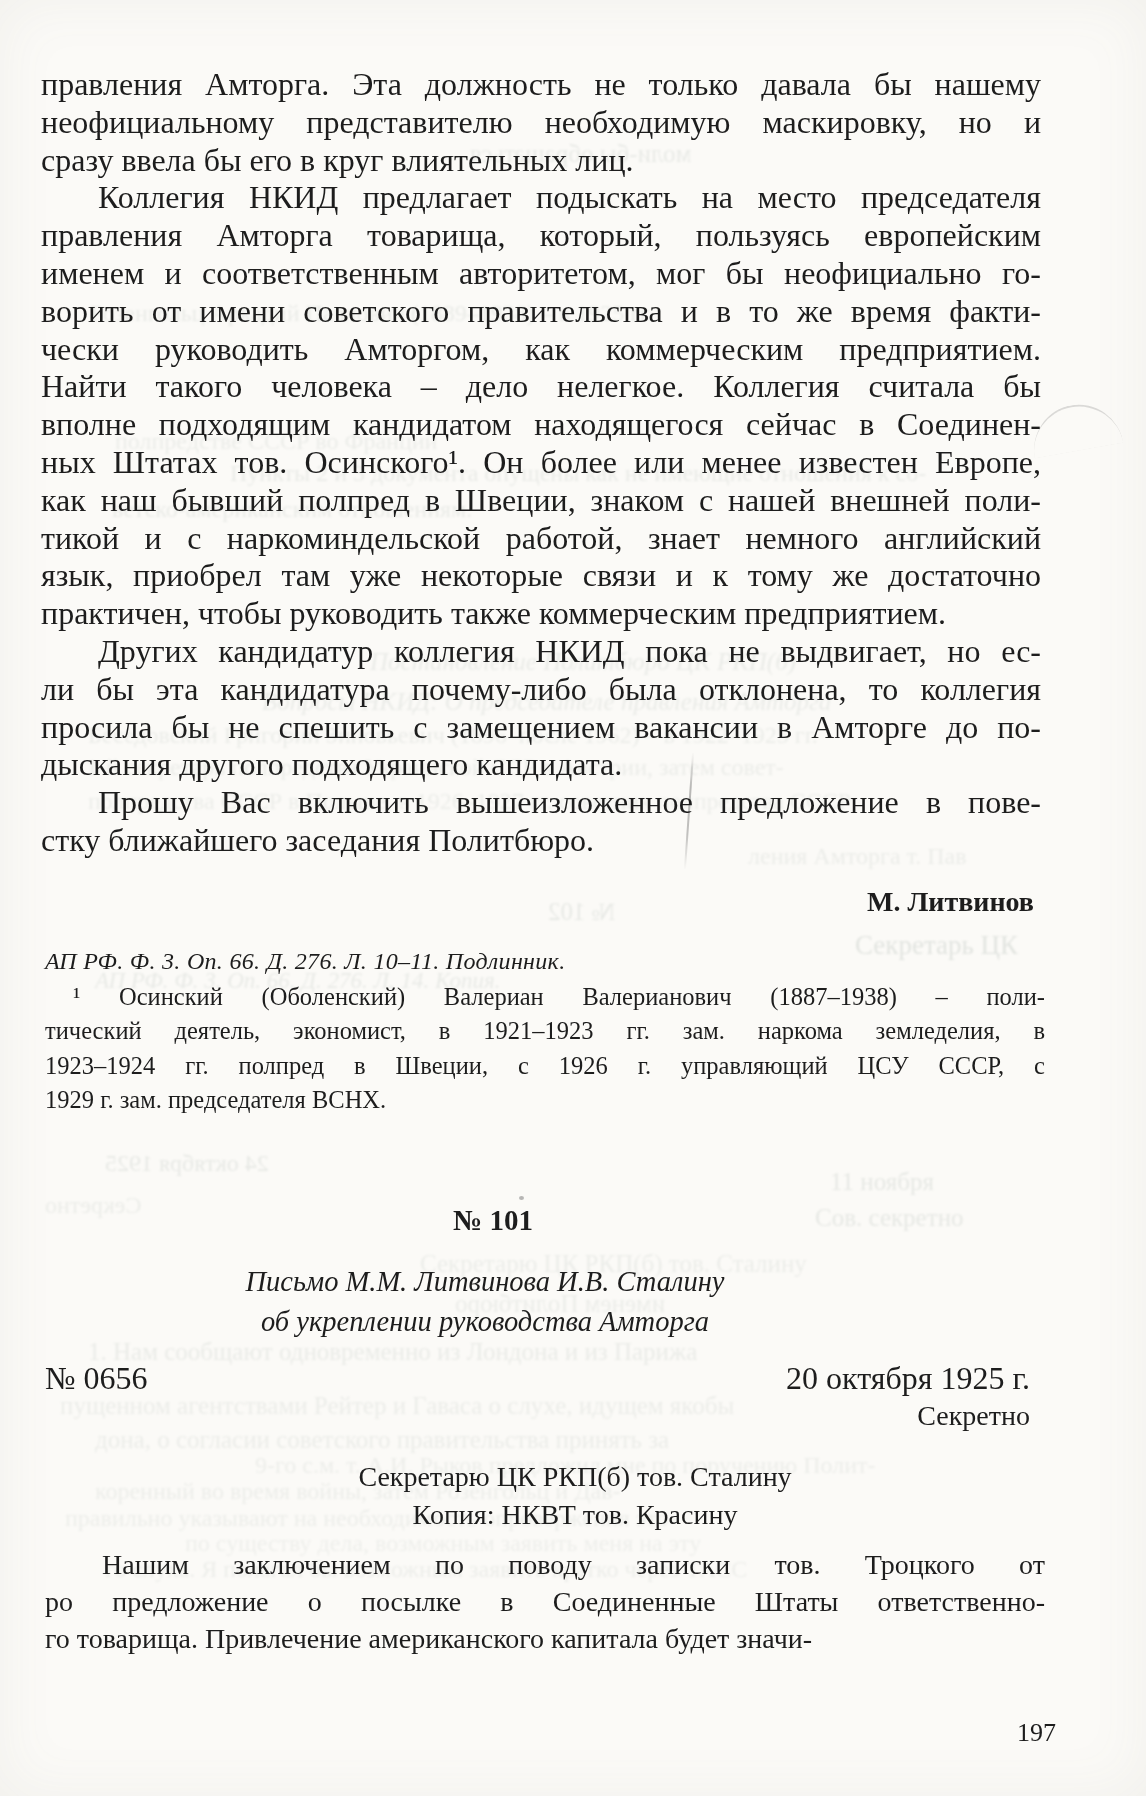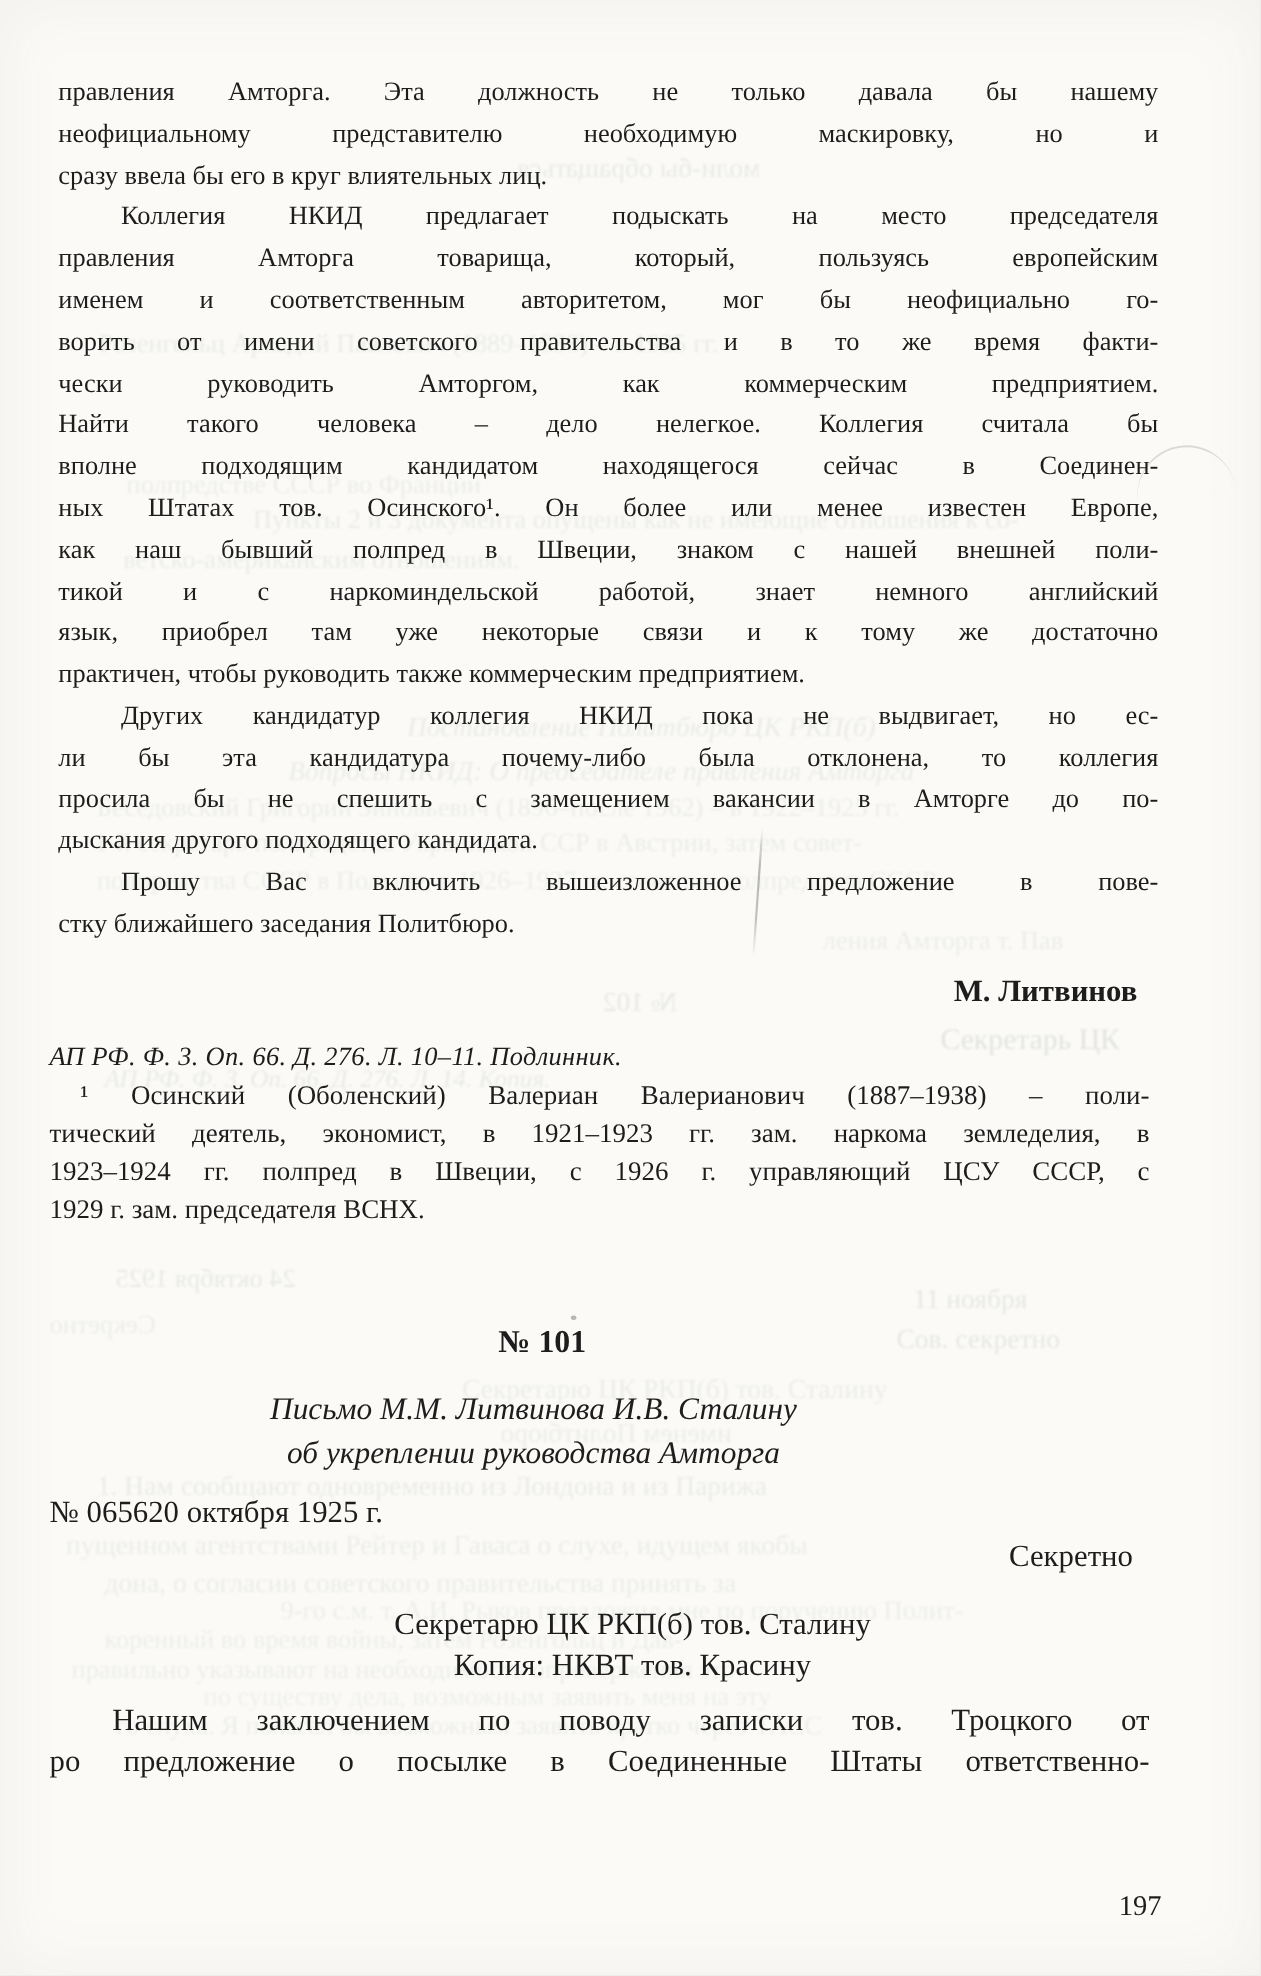--- a/index.html
+++ b/index.html
@@ -7,32 +7,32 @@
     position:relative;width:1146px;height:1796px;margin:0 auto;
     background:#fbfaf7;overflow:hidden;
     font-family:"Liberation Serif","DejaVu Serif",serif;color:#1d1d1d;
     box-shadow:inset 0 0 60px rgba(120,115,100,0.07);
   }
   .layer{position:absolute;inset:0;}
   .ghost-layer{z-index:1;}
   .content-layer{z-index:3;}
   
   .block{position:absolute;}
-  .bodytext{font-size:24px;line-height:37.8px;width:1000px;left:53px;}
+  .bodytext{font-size:32px;line-height:37.8px;width:1000px;left:41px;}
   .tline{text-align:justify;}
   .tline.j{text-align-last:justify;}
   .tline.ind{text-indent:57px;}
   .para{margin:0;}
   .signature{top:886px;right:112px;font-size:28px;font-weight:bold;}
   .archival{top:948px;left:45px;font-size:24px;font-style:italic;letter-spacing:.3px;}
   .footnote{top:980px;left:45px;width:1000px;font-size:24.5px;line-height:34.4px;}
   .footnote .tline.ind{text-indent:28px;}
   .doc-heading{top:1204px;left:45px;width:1000px;text-align:center;font-weight:bold;font-size:29px;transform:translateX(-52px);}
   .doc-title{top:1262px;left:45px;width:1000px;text-align:center;font-style:italic;font-size:28.5px;line-height:40px;transform:translateX(-60px);}
-  .meta-row{top:1360px;left:45px;width:985px;display:flex;justify-content:flex-start;font-size:28px;}
+  .meta-row{top:1360px;left:45px;width:985px;display:flex;justify-content:space-between;font-size:32px;}
   .classification{top:1400px;left:45px;width:985px;text-align:right;font-size:28px;}
   .addressees{top:1458px;left:45px;width:1000px;text-align:center;font-size:28px;line-height:37.5px;transform:translateX(30px);}
   .doc101-body{top:1546px;left:45px;width:1000px;font-size:28px;line-height:37px;}
   .page-number{top:1718px;right:90px;font-size:26px;}
   
   .ghost{position:absolute;color:#6f8178;filter:blur(1.2px);font-size:25px;white-space:nowrap;}
   .ghost.m{transform:scaleX(-1);}
   .ghost.i{font-style:italic;}
   
   .artifact{position:absolute;z-index:2;}
@@ -147,19 +147,20 @@
 
       <div class="block addressees">
         <div>Секретарю ЦК РКП(б) тов. Сталину</div>
         <div>Копия: НКВТ тов. Красину</div>
       </div>
 
       <div class="block doc101-body" id="doc101-body">
           <div class="para">
             <div class="tline j ind">Нашим заключением по поводу записки тов. Троцкого от</div>
             <div class="tline j">ро предложение о посылке в Соединенные Штаты ответственно-</div>
+            <div class="tline">го товарища. Привлечение американского капитала будет значи-</div>
           </div>
         </div>
     </section>
 
     <div class="block page-number">197</div>
   </div>
 </div>
 
 </body></html>

